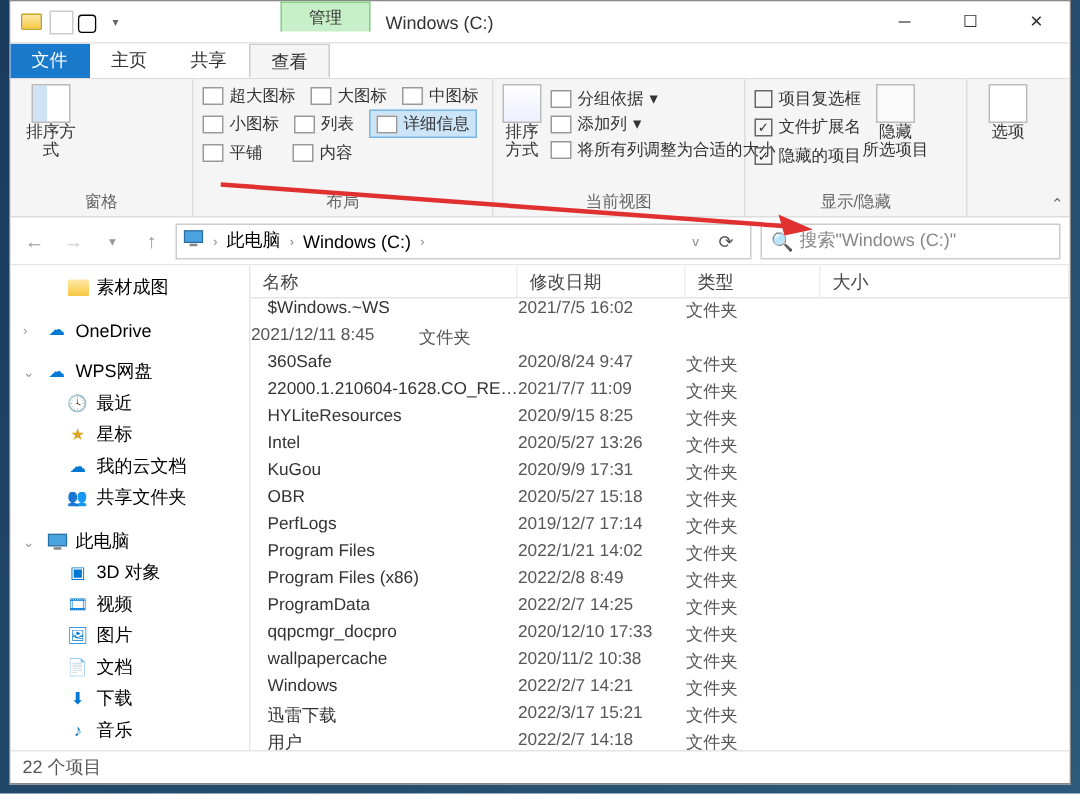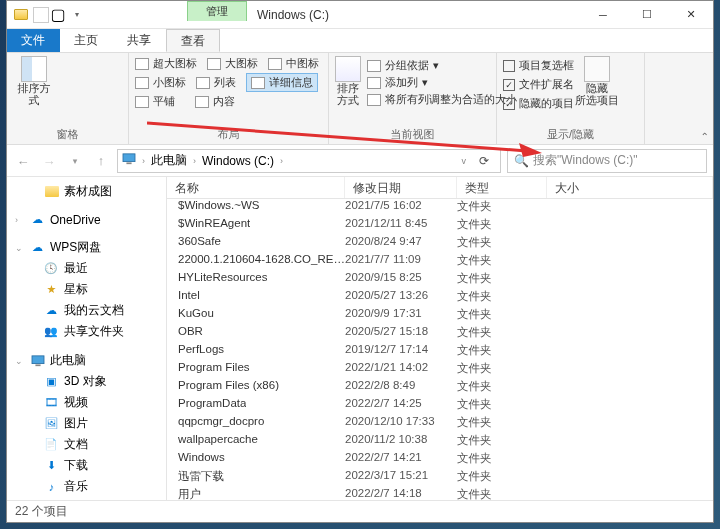--- a/index.html
+++ b/index.html
@@ -189,20 +189,26 @@
         </div>
         <div class="rg-big" style="width:34px">
           <div class="rg-big-icon" style="background:#fafafa"></div>
           <div class="rg-label" style="white-space:pre">隐藏
 所选项目</div>
         </div>
       </div>
       <div class="ribbon-group-label">显示/隐藏</div>
     </div>
 
+    <div class="ribbon-group" style="width:42px;border-right:none">
+      <div class="rg-big">
+        <div class="rg-big-icon" style="background:#fff"></div>
+        <div class="rg-label">选项</div>
+      </div>
+    </div>
     <div class="ribbon-collapse">⌃</div>
 
     <svg class="arrow-annot" viewBox="0 0 400 40">
       <line x1="0" y1="2" x2="380" y2="30" stroke="#e03030" stroke-width="3"></line>
       <polygon points="395,32 372,22 376,36" fill="#e03030"></polygon>
     </svg>
   </div>
 
   <div class="addr-row">
     <div class="nav-arrows">
@@ -355,24 +361,20 @@
           <div class="file-row">
             <div class="file-name-cell">
               <span><span class="folder-icon"></span></span>
               <span style="overflow:hidden;text-overflow:ellipsis">$Windows.~WS</span>
             </div>
             <div class="file-date-cell">2021/7/5 16:02</div>
             <div class="file-type-cell">文件夹</div>
             <div class="file-size-cell"></div>
           </div>
           <div class="file-row">
-            <div class="file-name-cell">
-              <span><span class="folder-icon"></span></span>
-              <span style="overflow:hidden;text-overflow:ellipsis">$WinREAgent</span>
-            </div>
             <div class="file-date-cell">2021/12/11 8:45</div>
             <div class="file-type-cell">文件夹</div>
             <div class="file-size-cell"></div>
           </div>
           <div class="file-row">
             <div class="file-name-cell">
               <span><span class="folder-icon"></span></span>
               <span style="overflow:hidden;text-overflow:ellipsis">360Safe</span>
             </div>
             <div class="file-date-cell">2020/8/24 9:47</div>

